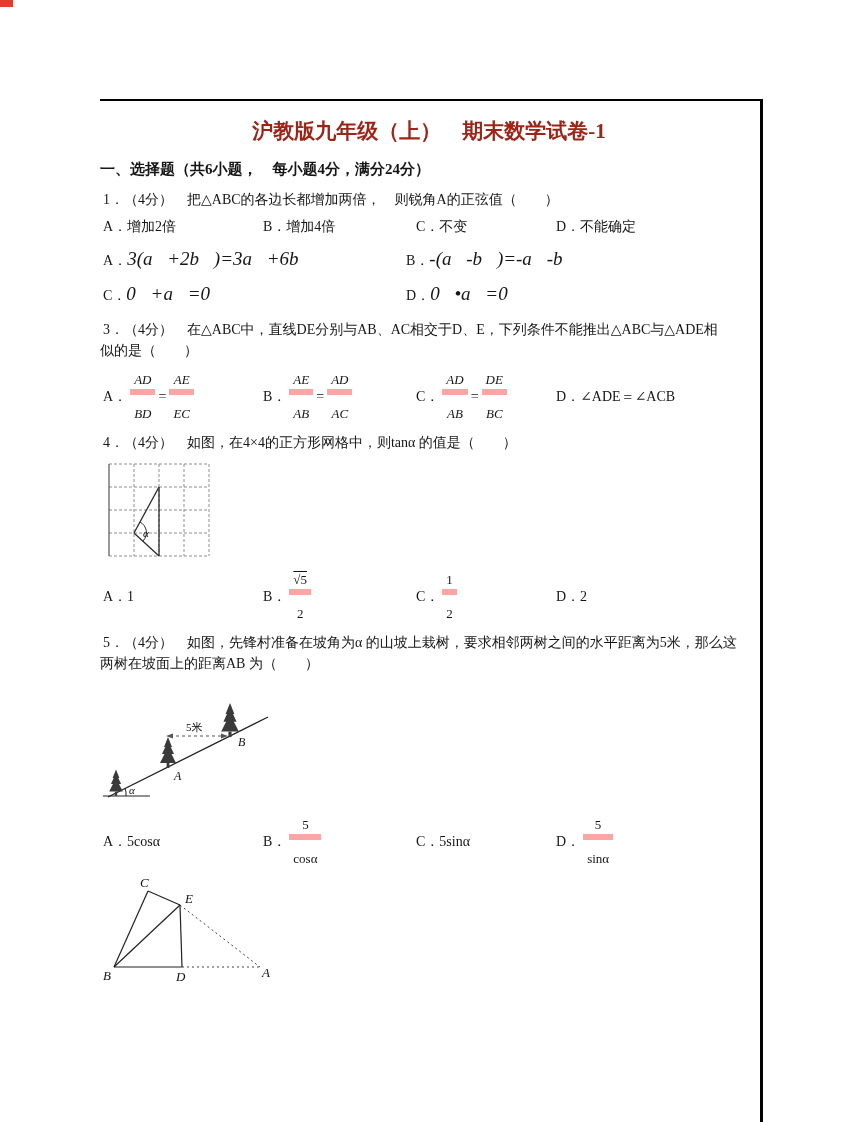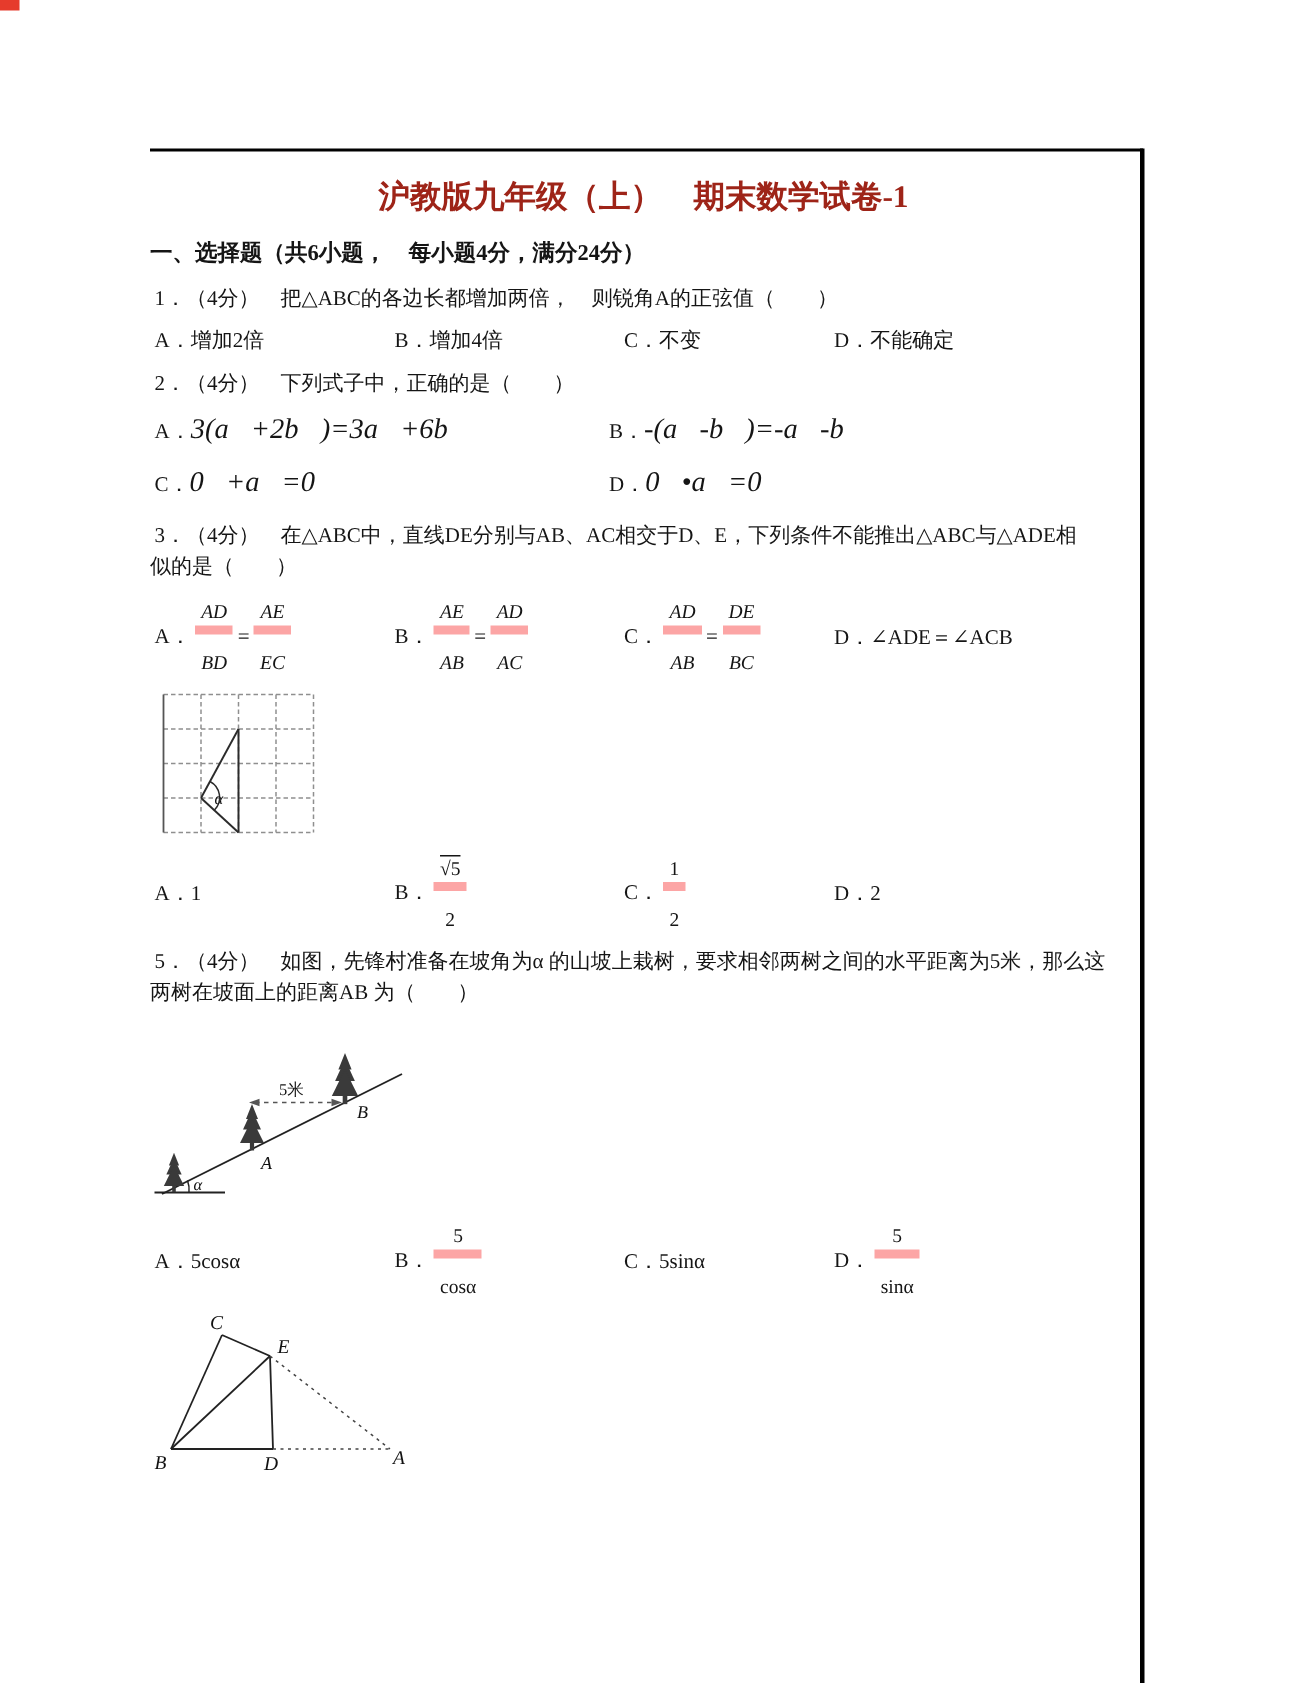--- a/index.html
+++ b/index.html
@@ -73,21 +73,20 @@
       <div class="qtext">1．（4分）　把△ABC的各边长都增加两倍，　则锐角A的正弦值（　　）</div>
       <div class="opts opt-row">
         <span class="col-a">A．增加2倍</span>
         <span class="col-b">B．增加4倍</span>
         <span class="col-c">C．不变</span>
         <span class="col-d">D．不能确定</span>
       </div>
     </div>
 
     <div class="q">
-      <div class="qtext">2．（4分）　下列式子中，正确的是（　　）</div>
       <div class="opts opt-row q2row">
         <span class="q2-col1"><span>A．</span><span class="math">3(a⃗+2b⃗)=3a⃗+6b⃗</span></span>
         <span><span>B．</span><span class="math">-(a⃗-b⃗)=-a⃗-b⃗</span></span>
       </div>
       <div class="opts opt-row q2row">
         <span class="q2-col1"><span>C．</span><span class="math">0⃗+a⃗=0⃗</span></span>
         <span><span>D．</span><span class="math">0⃗•a⃗=0</span></span>
       </div>
     </div>
 
@@ -104,20 +103,21 @@
         <span class="col-c">
           <span>C．</span><span class="frac it"><span class="num">AD</span><span class="den">AB</span></span><span>=</span><span class="frac it"><span class="num">DE</span><span class="den">BC</span></span>
         </span>
         <span class="col-d">
           <span>D．</span><span>∠ADE＝∠ACB</span>
         </span>
       </div>
     </div>
 
     <div class="q">
+      <div class="qtext">4．（4分）　如图，在4×4的正方形网格中，则tanα 的值是（　　）</div>
 
       <svg class="fig fig4" width="112" height="100" viewBox="0 0 112 100">
         <g stroke="#8f8f8f" stroke-width="1" stroke-dasharray="3,2">
           <line x1="6" y1="3" x2="106" y2="3"></line>
           <line x1="6" y1="26" x2="106" y2="26"></line>
           <line x1="6" y1="49" x2="106" y2="49"></line>
           <line x1="6" y1="72" x2="106" y2="72"></line>
           <line x1="6" y1="95" x2="106" y2="95"></line>
           <line x1="31" y1="3" x2="31" y2="95"></line>
           <line x1="56" y1="3" x2="56" y2="95"></line>

